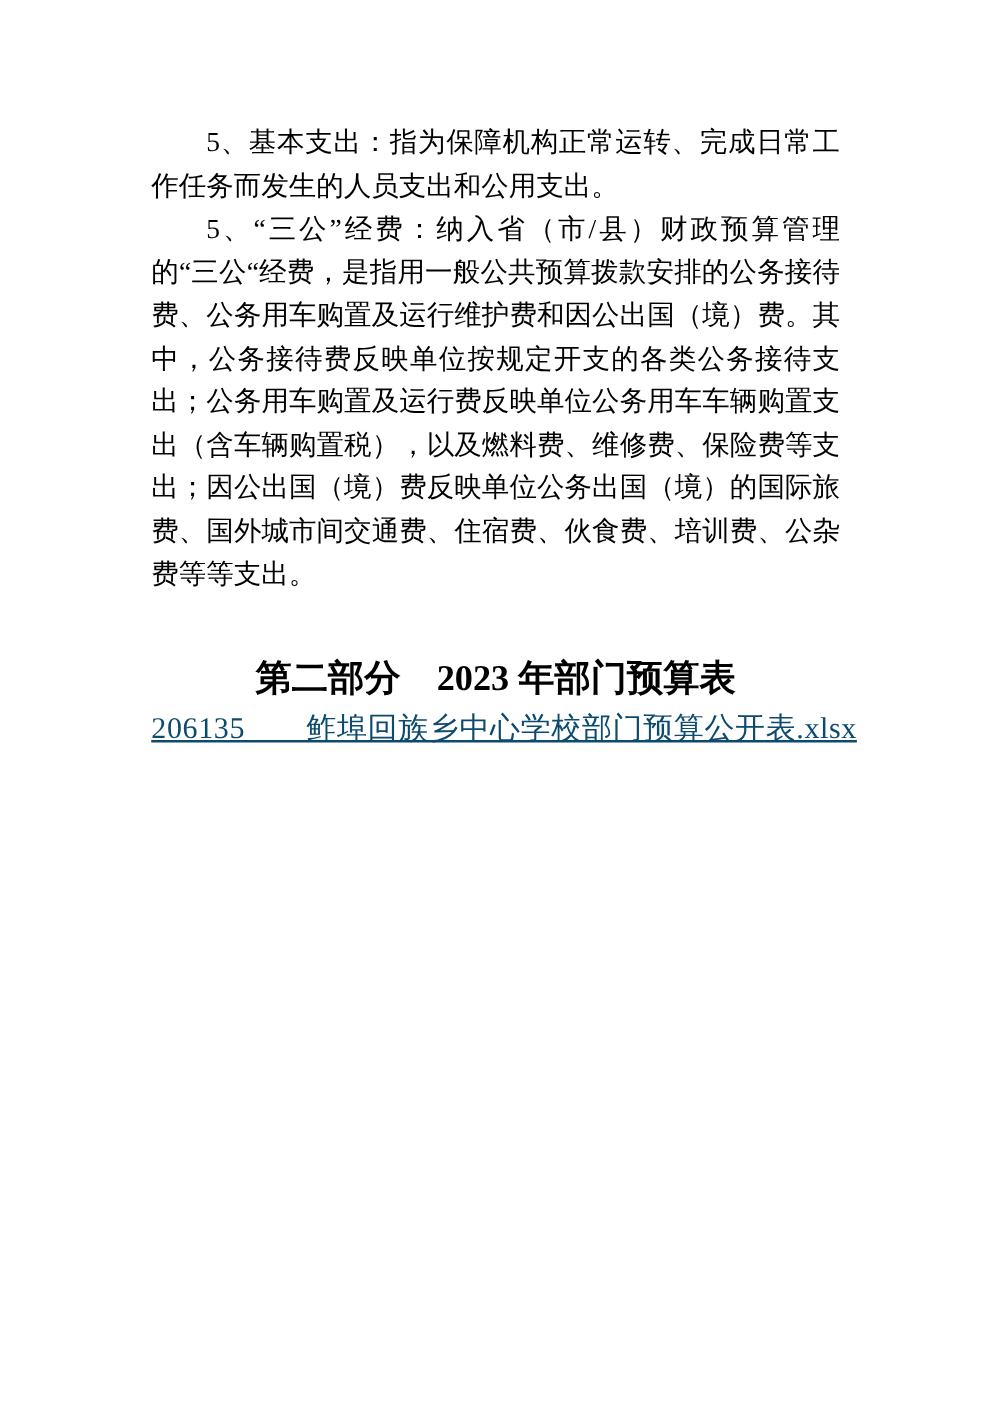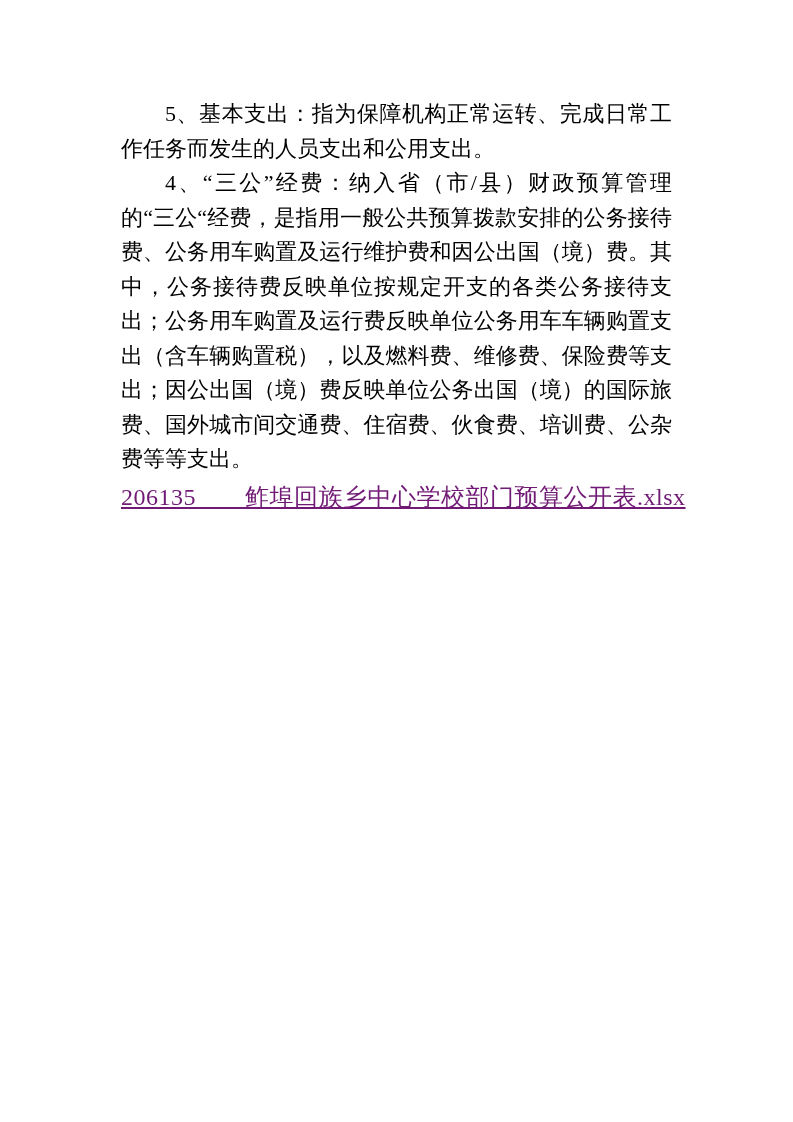--- a/index.html
+++ b/index.html
@@ -44,36 +44,37 @@
     white-space: nowrap;
   }
   .link-line {
     margin: 1px 0 0 0;
     text-align: center;
     font-size: 24px;
     line-height: 38px;
     white-space: nowrap;
   }
   .attachment-link {
-    color: #701a75;
+    color: #0c4a6e;
     letter-spacing: 0.5px;
     cursor: pointer;
   }
 </style>
 </head>
 <body>
 
 <div class="page">
   <div class="content">
 
     <p class="body-para">5、基本支出：指为保障机构正常运转、完成日常工作任务而发生的人员支出和公用支出。</p>
 
 
-    <p class="body-para">4、“三公”经费：纳入省（市/县）财政预算管理的“三公“经费，是指用一般公共预算拨款安排的公务接待费、公务用车购置及运行维护费和因公出国（境）费。其中，公务接待费反映单位按规定开支的各类公务接待支出；公务用车购置及运行费反映单位公务用车车辆购置支出（含车辆购置税），以及燃料费、维修费、保险费等支出；因公出国（境）费反映单位公务出国（境）的国际旅费、国外城市间交通费、住宿费、伙食费、培训费、公杂费等等支出。</p>
+    <p class="body-para">5、“三公”经费：纳入省（市/县）财政预算管理的“三公“经费，是指用一般公共预算拨款安排的公务接待费、公务用车购置及运行维护费和因公出国（境）费。其中，公务接待费反映单位按规定开支的各类公务接待支出；公务用车购置及运行费反映单位公务用车车辆购置支出（含车辆购置税），以及燃料费、维修费、保险费等支出；因公出国（境）费反映单位公务出国（境）的国际旅费、国外城市间交通费、住宿费、伙食费、培训费、公杂费等等支出。</p>
 
 
+    <h2 class="section-heading">第二部分　2023 年部门预算表</h2>
 
     <p class="link-line">
       <a class="attachment-link" href="#">206135　　鲊埠回族乡中心学校部门预算公开表.xlsx</a>
     </p>
 
   </div>
 </div>
 
 </body></html>

